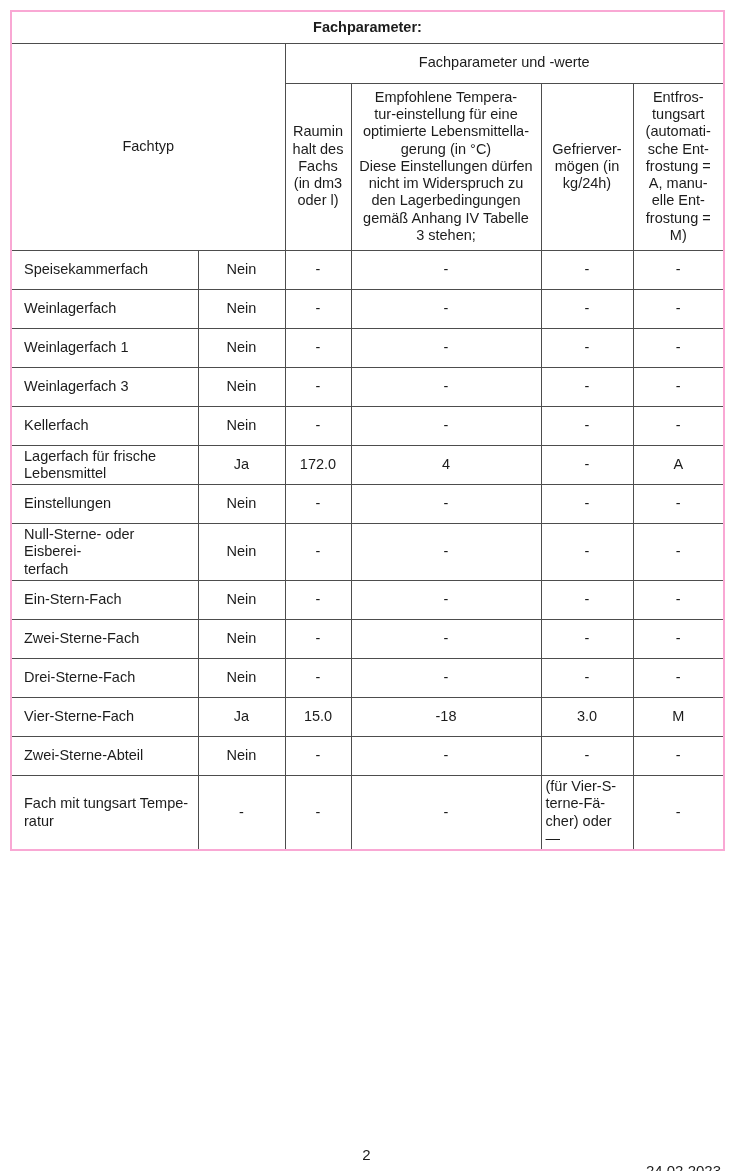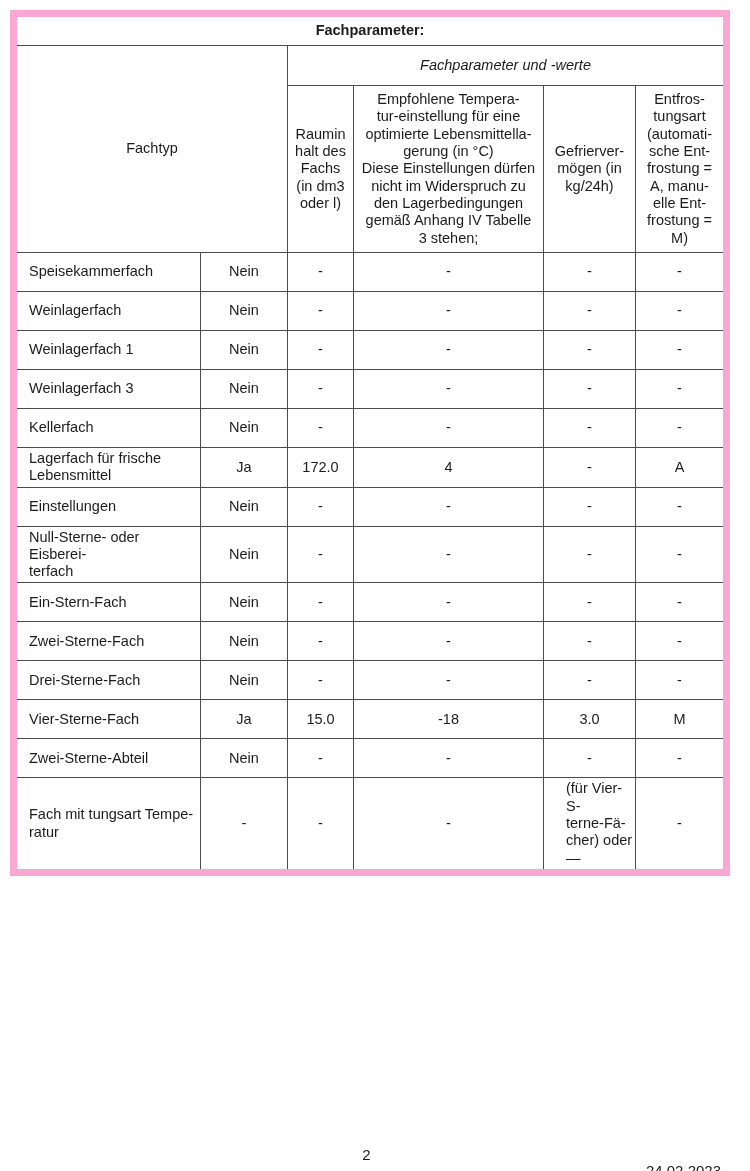--- a/index.html
+++ b/index.html
@@ -7,43 +7,43 @@
   body {
     width:750px; height:1171px;
     font-family:"Liberation Sans","DejaVu Sans",sans-serif;
     color:#1c1c1c;
   }
   .page { position:relative; width:750px; height:1171px; background:#ffffff; overflow:hidden; }
 
   table.fach-table {
     position:absolute; left:10px; top:10px; width:713px;
     border-collapse:collapse; table-layout:fixed;
-    border:7px solid #f9a8d4;
+    border:2px solid #f9a8d4;
   }
   table.fach-table td {
     border:1px solid #4d4d4d;
     font-size:14.5px; line-height:17.3px;
     text-align:center; vertical-align:middle;
     padding:2px 4px;
     overflow:hidden;
   }
   td.title-cell {
     text-align:left; font-weight:bold; font-size:15px;
     height:32px; padding-left:9px;
   }
   td.fachtyp-head { text-align:center; vertical-align:middle; }
-  td.group-cell { height:40px;font-style:italic; }
+  td.group-cell { height:40px; }
   td.colhead {
     height:167px; vertical-align:top;
     padding:10px 2px 2px 2px;
     white-space:pre-line;
   }
   tbody td { height:39px; padding:8px 6px; }
   tbody td.name { text-align:left; padding-left:12px; white-space:pre-line; }
-  tbody td.left { text-align:left; padding-left:22px; padding-right:2px; white-space:pre-line; }
+  tbody td.left { text-align:left; padding-left:4px; padding-right:2px; white-space:pre-line; }
 
   .footer {
     position:absolute; left:10px; top:1146px; width:713px; height:20px;
     font-size:15px; color:#1c1c1c;
   }
   .footer .pagenum { position:absolute; left:0; right:0; text-align:center; }
   .footer .date { position:absolute; right:2px; top:16px; }
 </style>
 </head>
 <body>

